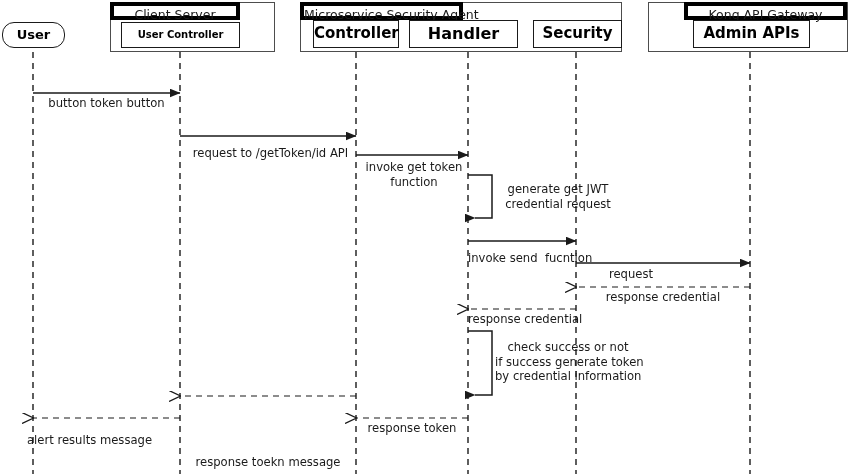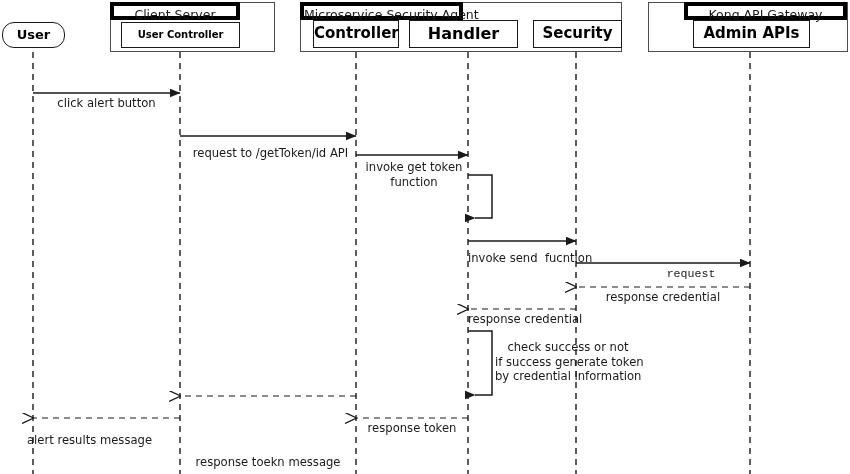--- a/index.html
+++ b/index.html
@@ -103,26 +103,28 @@
       <g>
         <line x1="180" y1="418" x2="33" y2="418" stroke="#1a1a1a" stroke-width="1.2" stroke-dasharray="6,5" marker-end="url(#head-open-left)"></line>
       </g>
     </svg>
     <div class="actor-box" style="left: 2px; top: 22px; width: 63px; height: 26px; line-height: 23px; font-size: 13px; border-radius: 12px;">User</div>
     <div class="actor-box" style="left: 121px; top: 22px; width: 119px; height: 26px; line-height: 23px; font-size: 10px;">User Controller</div>
     <div class="actor-box" style="left: 313px; top: 20px; width: 86px; height: 28px; line-height: 25px; font-size: 15px;">Controller</div>
     <div class="actor-box" style="left: 409px; top: 20px; width: 109px; height: 28px; line-height: 25px; font-size: 16px;">Handler</div>
     <div class="actor-box" style="left: 533px; top: 20px; width: 89px; height: 28px; line-height: 25px; font-size: 15px;">Security</div>
     <div class="actor-box" style="left: 693px; top: 20px; width: 117px; height: 28px; line-height: 25px; font-size: 15px;">Admin APIs</div>
-    <div class="msg-label center" style="left: 33px; width: 147px; top: 96px;">click alert button</div>
+    <div class="msg-label center" style="left: 33px; width: 147px; top: 96px;">button token button</div>
     <div class="msg-label center" style="left: 185px; width: 171px; top: 146px;">request to /getToken/id API</div>
     <div class="msg-label center" style="left: 360px; width: 108px; top: 160px;">invoke get token
 function</div>
+    <div class="msg-label center" style="left: 502px; width: 112px; top: 182px;">generate get JWT
+credential request</div>
     <div class="msg-label center" style="left: 468px; width: 118px; top: 251px;">invoke send  fucntion</div>
-    <div class="msg-label center" style="left: 604px; width: 174px; top: 267px; font-family: Liberation Mono, monospace;">request</div>
+    <div class="msg-label center" style="left: 544px; width: 174px; top: 267px;">request</div>
     <div class="msg-label center" style="left: 576px; width: 174px; top: 290px;">response credential</div>
     <div class="msg-label center" style="left: 468px; width: 108px; top: 312px;">response credential</div>
     <div class="msg-label center" style="left: 495px; width: 146px; top: 340px;">check success or not
 if success generate token
 by credential information</div>
     <div class="msg-label center" style="left: 356px; width: 112px; top: 421px;">response token</div>
     <div class="msg-label center" style="left: 180px; width: 176px; top: 411px; margin-top: 44px;">response toekn message</div>
     <div class="msg-label center" style="left: 16px; width: 147px; top: 433px;">alert results message</div>
   </div>
 

